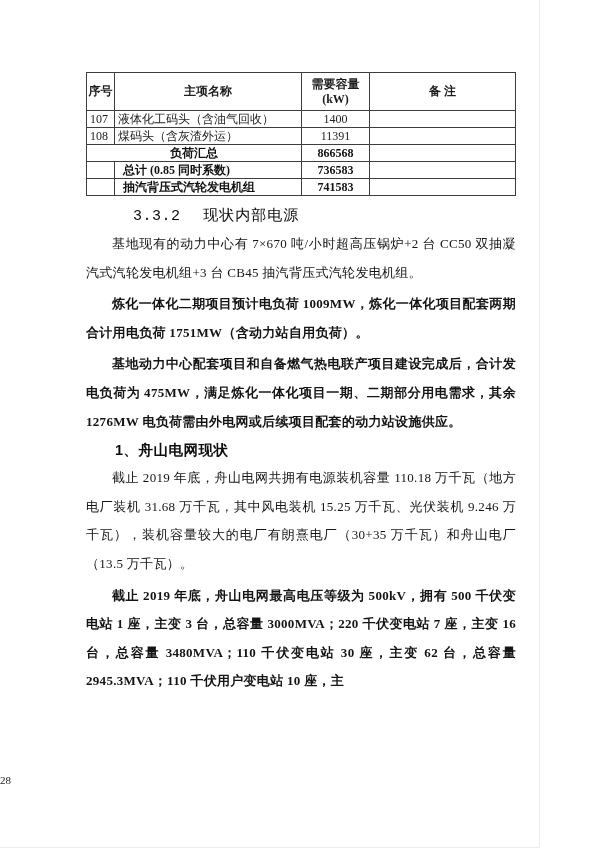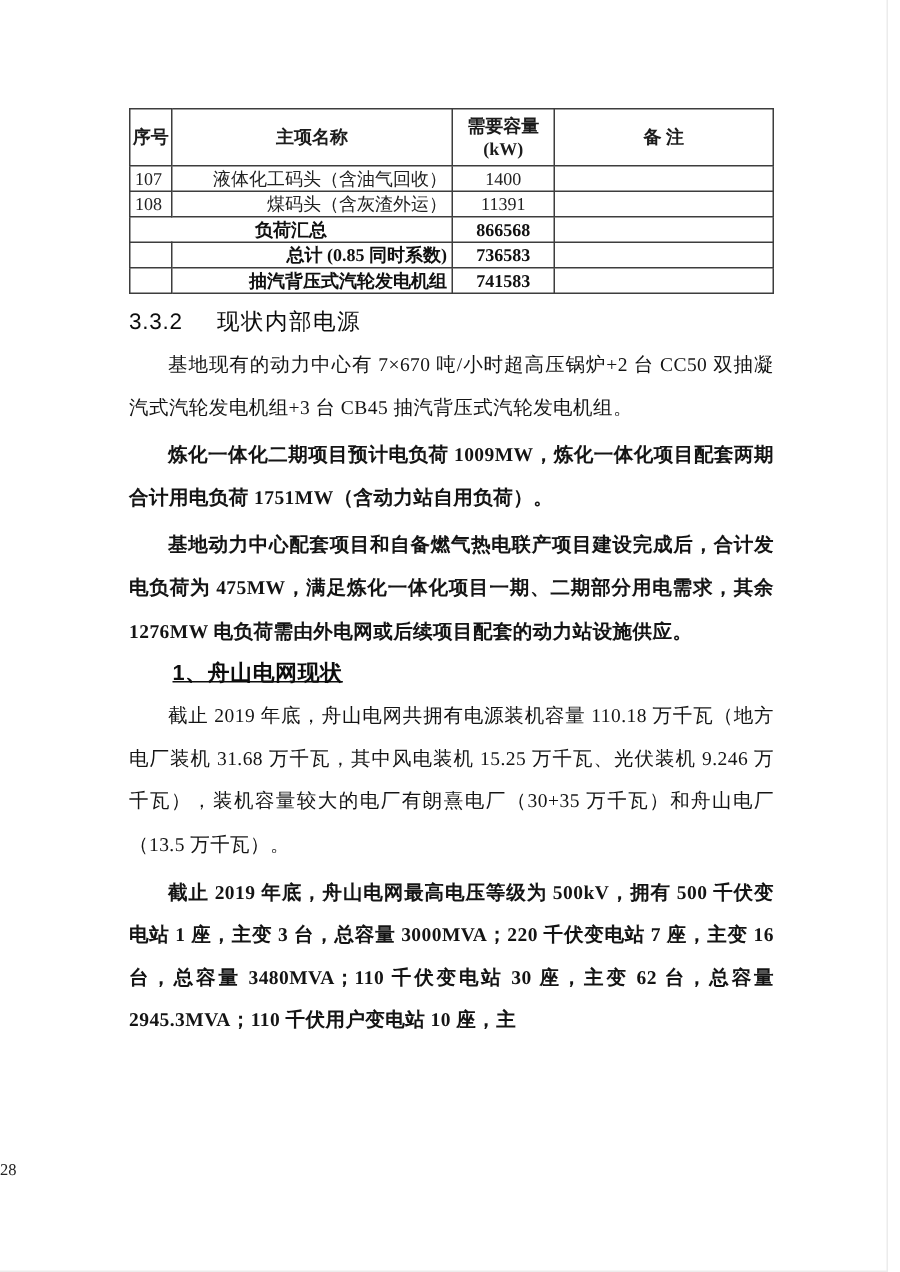--- a/index.html
+++ b/index.html
@@ -1,18 +1,18 @@
 <!DOCTYPE html>
 <html><head>
 <meta charset="utf-8">
 <style>
   html, body { margin: 0; padding: 0; background: #ffffff; }
   .page {
     position: relative;
-    width: 592px;
+    width: 540px;
     height: 848px;
     background: #ffffff;
     box-sizing: border-box;
     border-right: 1px solid #ececec;
     border-bottom: 1px solid #ececec;
     font-family: "Liberation Serif", "DejaVu Serif", serif;
     color: #141414;
     overflow: hidden;
   }
   .content {
@@ -45,56 +45,55 @@
     color: #1c1c1c;
   }
   .doc-table td {
     font-size: 12px;
     line-height: 16px;
     height: 17px;
     padding: 0 3px;
     box-sizing: border-box;
     color: #222222;
     white-space: nowrap;
-    text-align: right;
   }
   .doc-table td.cell-no   { text-align: left; }
   .doc-table td.cell-cap  { text-align: center; }
   .doc-table tr.row-bold td { font-weight: 700; color: #111; }
   .doc-table td.merge-center { text-align: center; }
   .doc-table td.name-left { padding-left: 8px; }
 
   
   .heading {
     margin: 5px 0 0 0;
     font-size: 15px;
     line-height: 27px;
     font-weight: 400;
     color: #0d0d0d;
   }
   .heading .h-num {
-    font-family: Liberation Sans, sans-serif;
+    font-family: Liberation Mono, monospace;
     letter-spacing: 0.5px;
+    margin-left: 47px;
   }
   .heading .h-title {
     font-family: "Liberation Sans", "DejaVu Sans", sans-serif;
     font-weight: 400;
     margin-left: 19px;
     letter-spacing: 1px;
   }
   .subheading {
     margin: 0;
     padding-left: 29px;
     font-size: 14.5px;
     line-height: 28px;
     font-family: "Liberation Sans", "DejaVu Sans", sans-serif;
     font-weight: 700;
     letter-spacing: 0.5px;
     color: #0d0d0d;
-    text-decoration: underline;
   }
   .para {
     margin: 0;
     font-size: 13px;
     line-height: 28.6px;
     text-indent: 2em;
     text-align: justify;
     text-justify: inter-character;
     letter-spacing: 0.3px;
     color: #141414;

